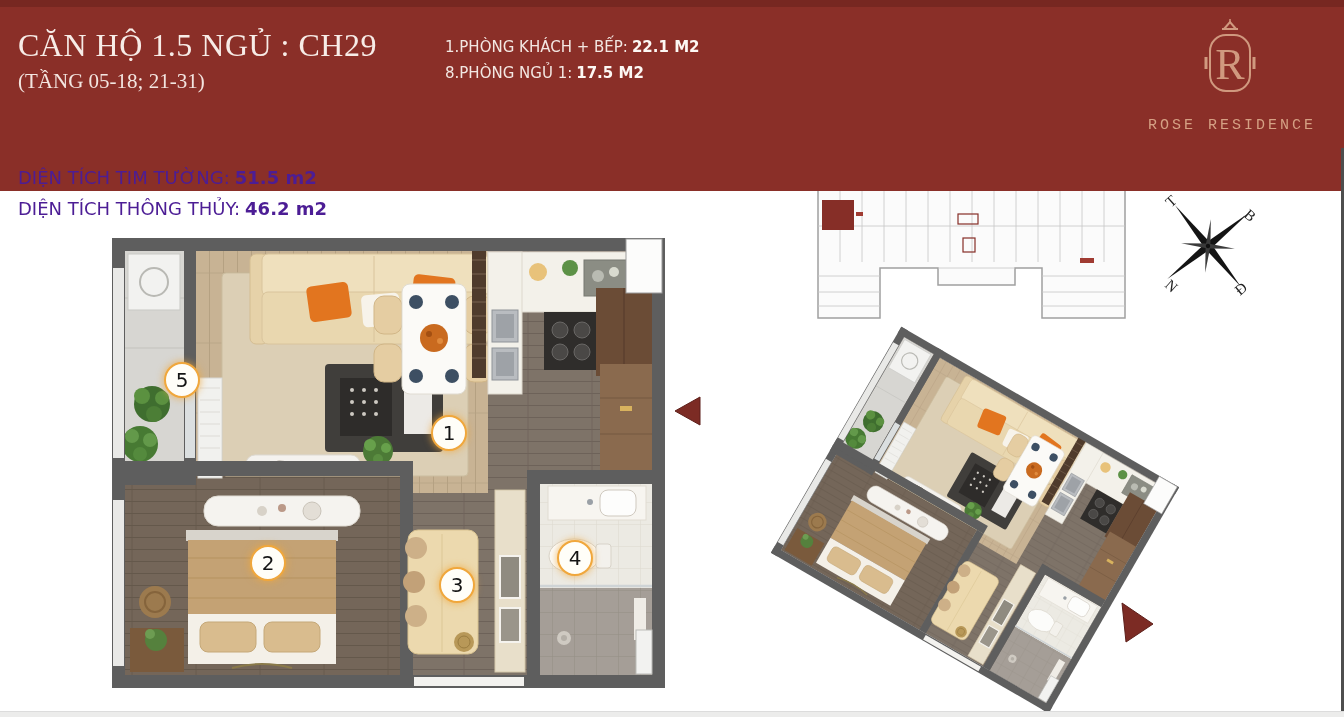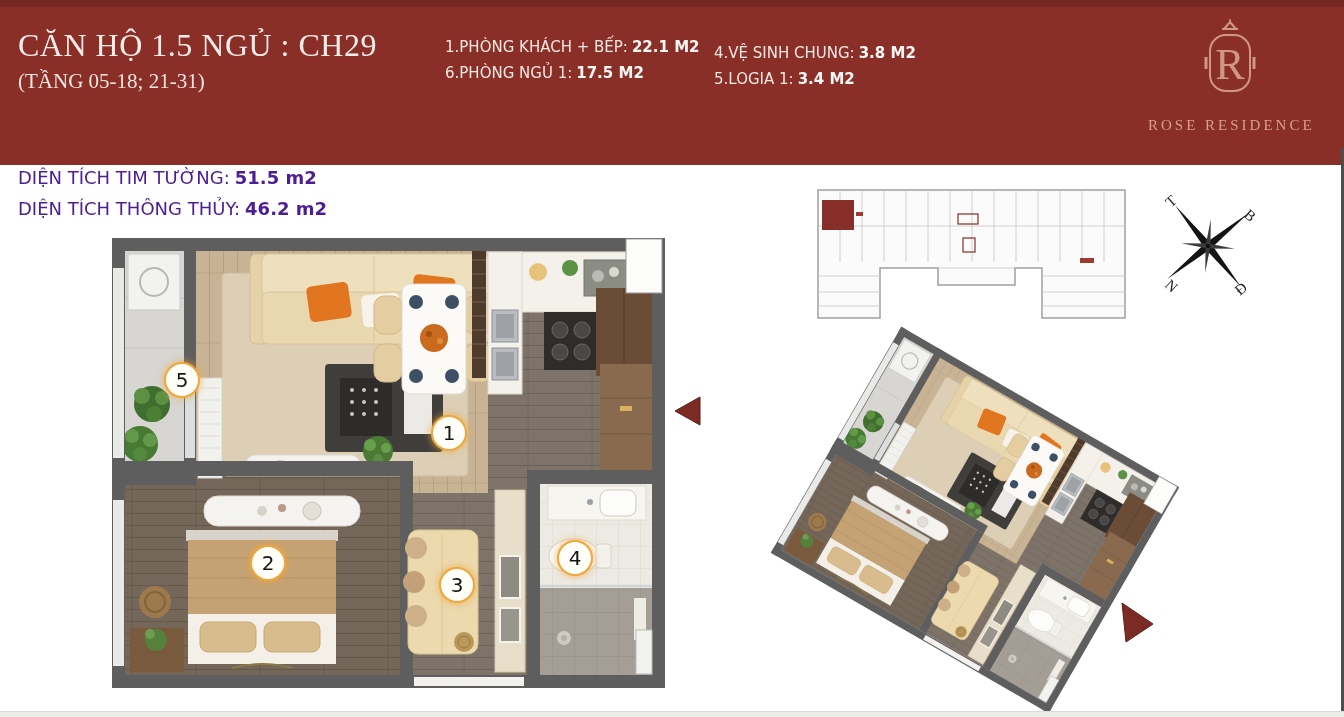--- a/index.html
+++ b/index.html
@@ -1,30 +1,30 @@
 <!DOCTYPE html>
 <html><head>
 <meta charset="utf-8">
 <style>
   html,body{margin:0;padding:0;background:#ffffff;}
   .page{position:relative;width:1344px;height:717px;overflow:hidden;background:#ffffff;
         font-family:"DejaVu Sans","Liberation Sans",sans-serif;}
   
-  .header{position:absolute;left:0;top:0;width:1344px;height:165px;background:#8a2f28;border-top:7px solid #772721;box-sizing:border-box;}
+  .header{position:absolute;left:0;top:0;width:1344px;height:191px;background:#8a2f28;border-top:7px solid #772721;box-sizing:border-box;}
   .title{position:absolute;left:18px;top:20px;color:#f7ece7;
          font-family:"Liberation Serif","DejaVu Serif",serif;font-size:32px;letter-spacing:.5px;}
   .floors{position:absolute;left:18px;top:62px;color:#f3e5e0;
           font-family:"Liberation Serif","DejaVu Serif",serif;font-size:21px;}
   .legend{position:absolute;color:#f3e7e2;font-size:15px;line-height:26px;white-space:nowrap;}
   .legend b{margin-left:4px;color:#fdf8f4;}
   .legend-c1{left:445px;top:27px;}
   .legend-c2{left:714px;top:33px;}
   
   .brand{position:absolute;left:1148px;top:10px;width:164px;text-align:center;}
-  .brand-name{margin-top:4px;font-family:Liberation Serif, serif;font-size:15px;
+  .brand-name{margin-top:4px;font-family:Liberation Mono, monospace;font-size:15px;
               letter-spacing:3px;color:#d5a084;white-space:nowrap;}
   
   .areas{position:absolute;left:18px;top:162px;color:#4c1d95;font-size:18px;line-height:31px;white-space:nowrap;}
   .areas b{margin-left:5px;}
   
   .gfx{position:absolute;left:0;top:0;}
   .marker{position:absolute;width:32px;height:32px;border-radius:50%;background:#fffef8;
           border:2px solid #f0a73c;box-shadow:0 0 7px 1px rgba(240,167,60,.65);
           display:flex;align-items:center;justify-content:center;
           font-size:20px;color:#141414;}
@@ -260,29 +260,21 @@
 
   <div class="header">
     <div class="title">CĂN HỘ 1.5 NGỦ : CH29</div>
     <div class="floors">(TẦNG 05-18; 21-31)</div>
 
     <div class="legend legend-c1">
       <div>
         <span>1.PHÒNG KHÁCH + BẾP:</span><b>22.1 M2</b>
       </div>
       <div>
-        <span>6.PHÒNG NGỦ 1:</span><b>17.5 M2</b>
-      </div>
-    </div>
-    <div class="legend legend-c2">
-      <div>
-        <span>4.VỆ SINH CHUNG:</span><b>3.8 M2</b>
-      </div>
-      <div>
-        <span>5.LOGIA 1:</span><b>3.4 M2</b>
+        <span>8.PHÒNG NGỦ 1:</span><b>17.5 M2</b>
       </div>
     </div>
 
     <div class="brand">
       <svg width="92" height="92" viewBox="0 0 92 92">
         <g stroke="#d0997f" fill="none" stroke-width="2">
           <path d="M40 12 l6 -7 6 7"></path>
           <path d="M38 12 h16"></path>
           <path d="M46 5 v-3" stroke-width="1.5"></path>
           <rect x="26" y="18" width="40" height="56" rx="16"></rect>

